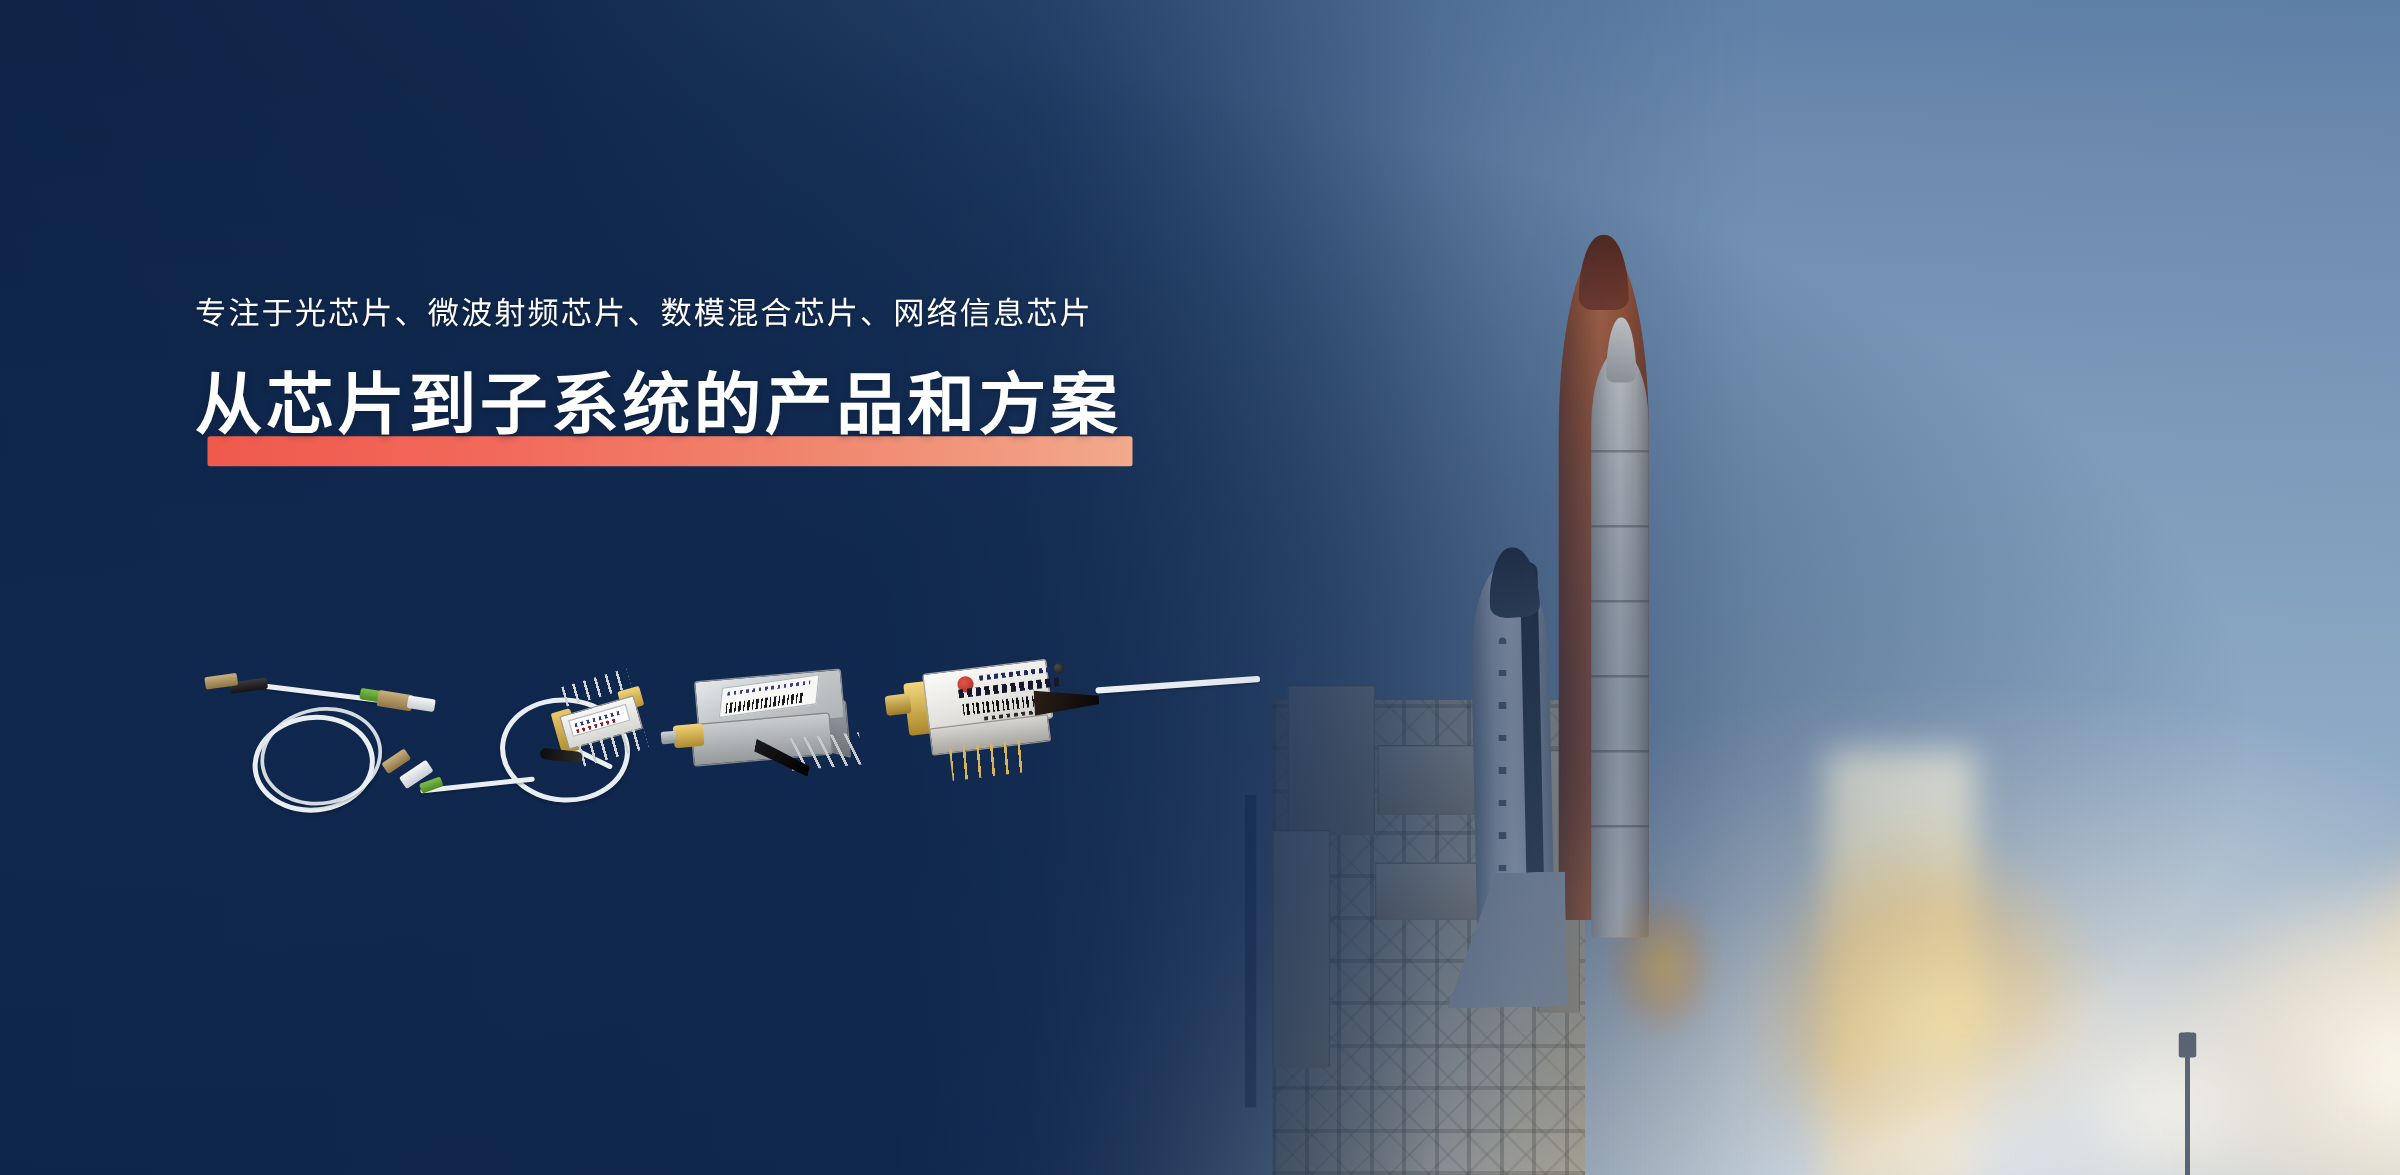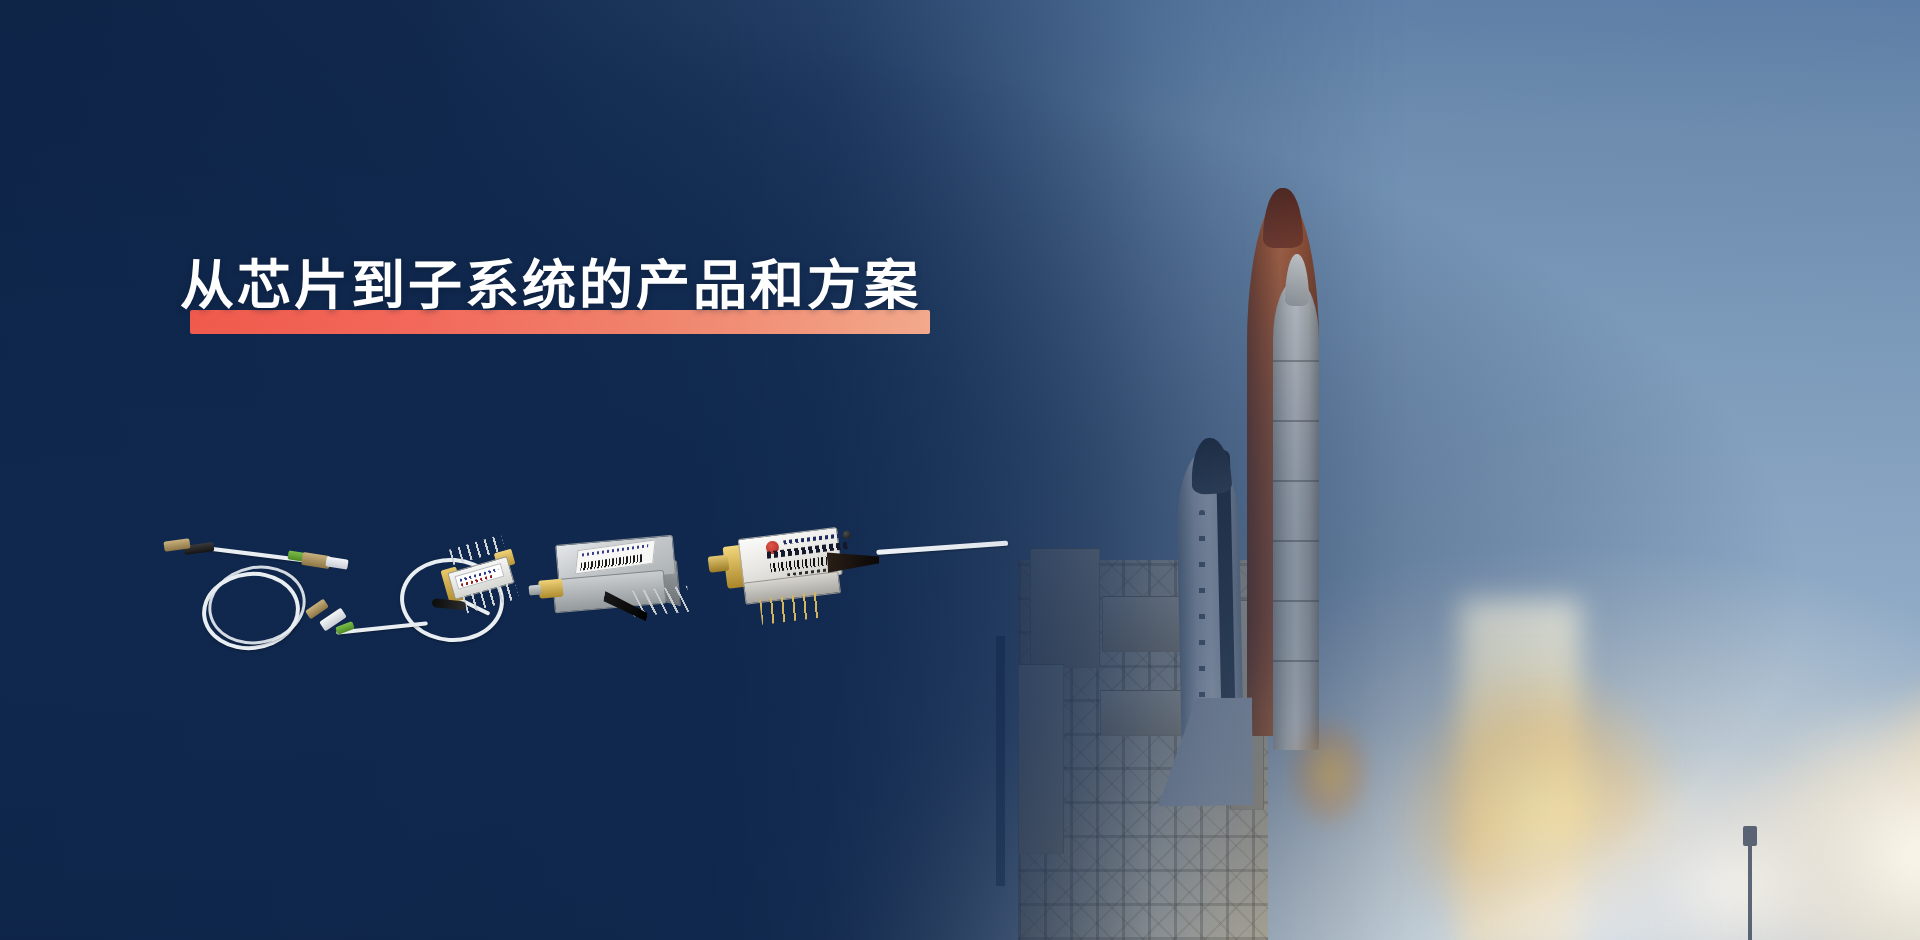--- a/index.html
+++ b/index.html
@@ -169,21 +169,21 @@
     color:#ffffff;
     font-size:25px;
     line-height:39px;
     letter-spacing:1.6px;
     font-weight:400;
     text-shadow:0 1px 3px rgba(0,0,0,.32);
     white-space:nowrap;
   }
   .sub-2{ margin-top:9px; }
 
-  .headline-wrap{ position:relative; margin-top:22px; display:inline-block;margin-left:24px; }
+  .headline-wrap{ position:relative; margin-top:22px; display:inline-block; }
   .headline-bar{
     position:absolute;
     left:10px; top:56px;
     width:740px; height:24px;
     background:linear-gradient(90deg,#ef5a4c 0%,#f2685a 30%,#f0836c 62%,#f19a7f 86%,#f2a98c 100%);
     border-radius:2px;
   }
   .headline{
     position:relative;
     color:#ffffff;
@@ -421,20 +421,21 @@
     <div class="smoke s4"></div>
     <div class="smoke s6"></div>
 
     <div class="lamp l1"></div>
 
   </div>
 
   <div class="bg-base-2"></div>
 
   <div class="copy">
+    <div class="sub">专注于光芯片、微波射频芯片、数模混合芯片、网络信息芯片</div>
 
     <div class="headline-wrap">
       <div class="headline-bar"></div>
       <div class="headline">从芯片到子系统的产品和方案</div>
     </div>
   </div>
 
   <div class="products">
 
     <div class="pigtail">

